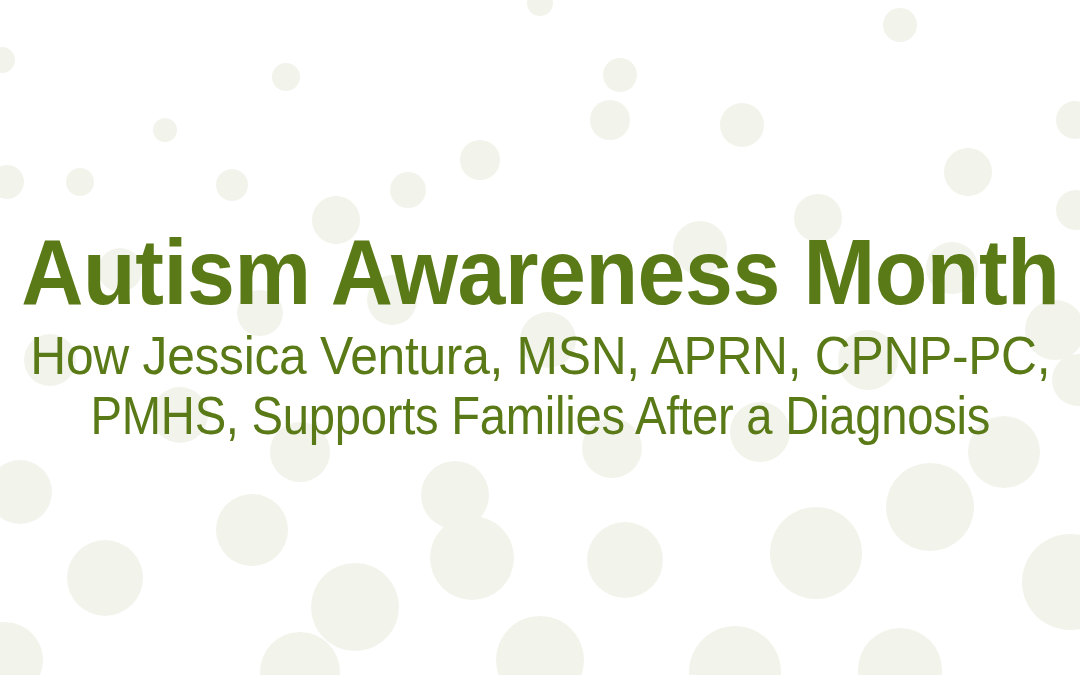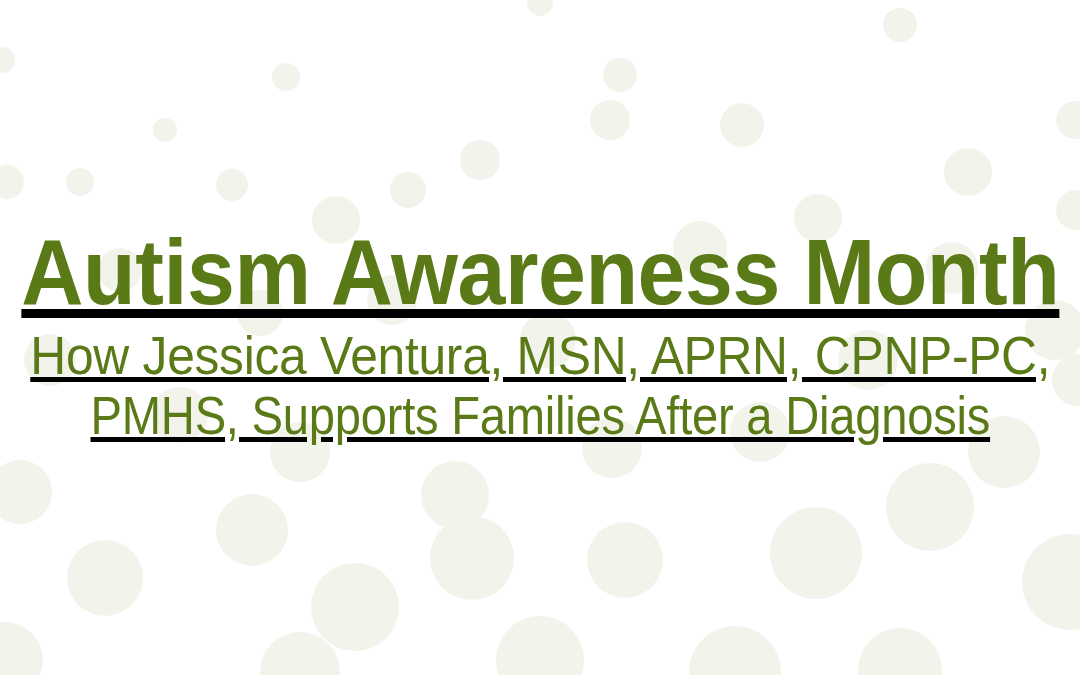--- a/index.html
+++ b/index.html
@@ -38,21 +38,20 @@
     left: 0;
     top: 0;
     width: 1080px;
     height: 675px;
     z-index: 2;
     display: flex;
     flex-direction: column;
     align-items: center;
     justify-content: center;
     text-align: center;
-    text-decoration: underline;
   }
 
   #headline {
     margin: 0;
     padding: 0;
     color: #5a7a17;
     font-family: "Liberation Sans Narrow", "Liberation Sans", sans-serif;
     font-weight: bold;
     font-size: 93px;
     line-height: 0.96;

